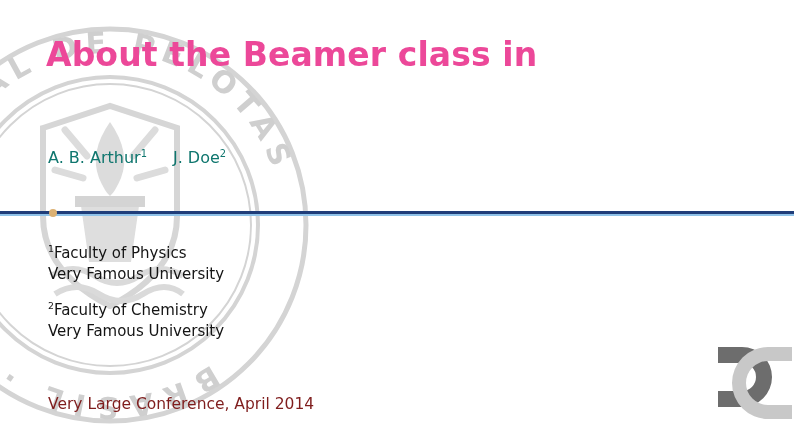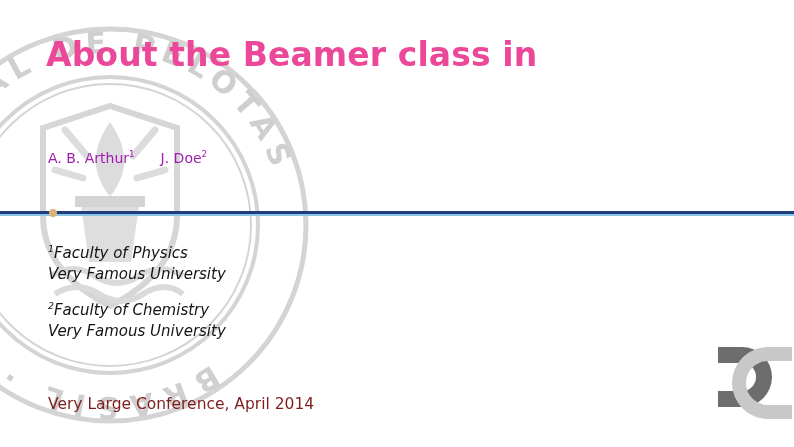--- a/index.html
+++ b/index.html
@@ -43,23 +43,23 @@
     letter-spacing: 0.1px;
     color: #ec4899;
     white-space: nowrap;
   }
 
   
   .authors {
     position: absolute;
     left: 48px;
     top: 148px;
-    font-size: 14px;
+    font-size: 16px;
     line-height: 20px;
-    color: #a21caf;
+    color: #0f766e;
     white-space: nowrap;
   }
   .authors .gap { display: inline-block; width: 26px; }
   sup {
     font-size: 0.62em;
     vertical-align: super;
     line-height: 0;
   }
 
   
@@ -96,21 +96,21 @@
 
   
   .affils {
     position: absolute;
     left: 48px;
     top: 243px;
     font-size: 15px;
     line-height: 21px;
     color: #141414;
   }
-  .affil-group { margin-bottom: 15px; font-style: italic; }
+  .affil-group { margin-bottom: 15px; }
   .affil-group:last-child { margin-bottom: 16px; }
   .affil-line { white-space: nowrap; }
 
   
   .conference {
     position: absolute;
     left: 48px;
     top: 394px;
     font-size: 15.5px;
     line-height: 20px;

